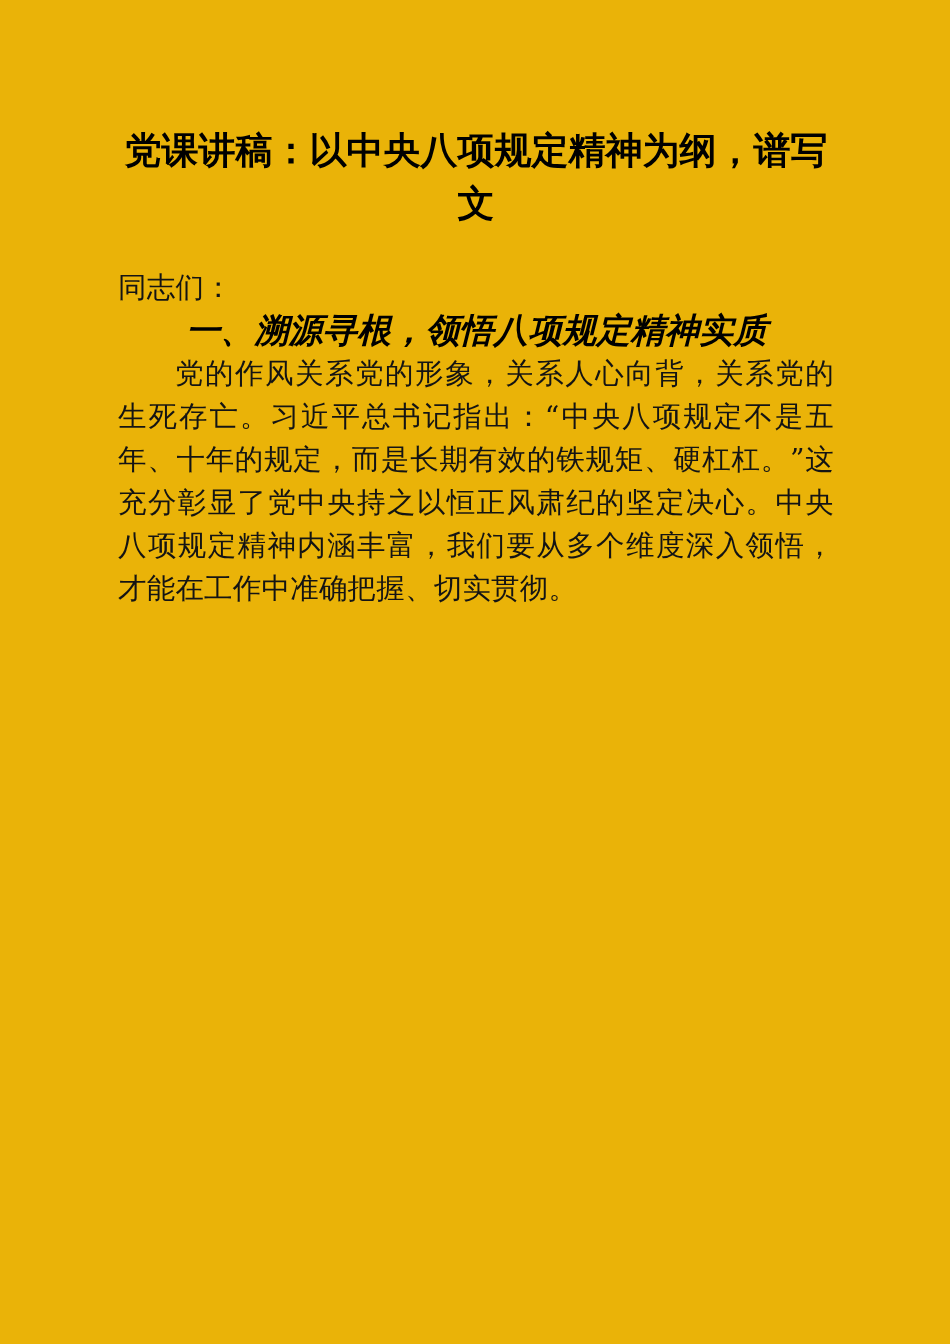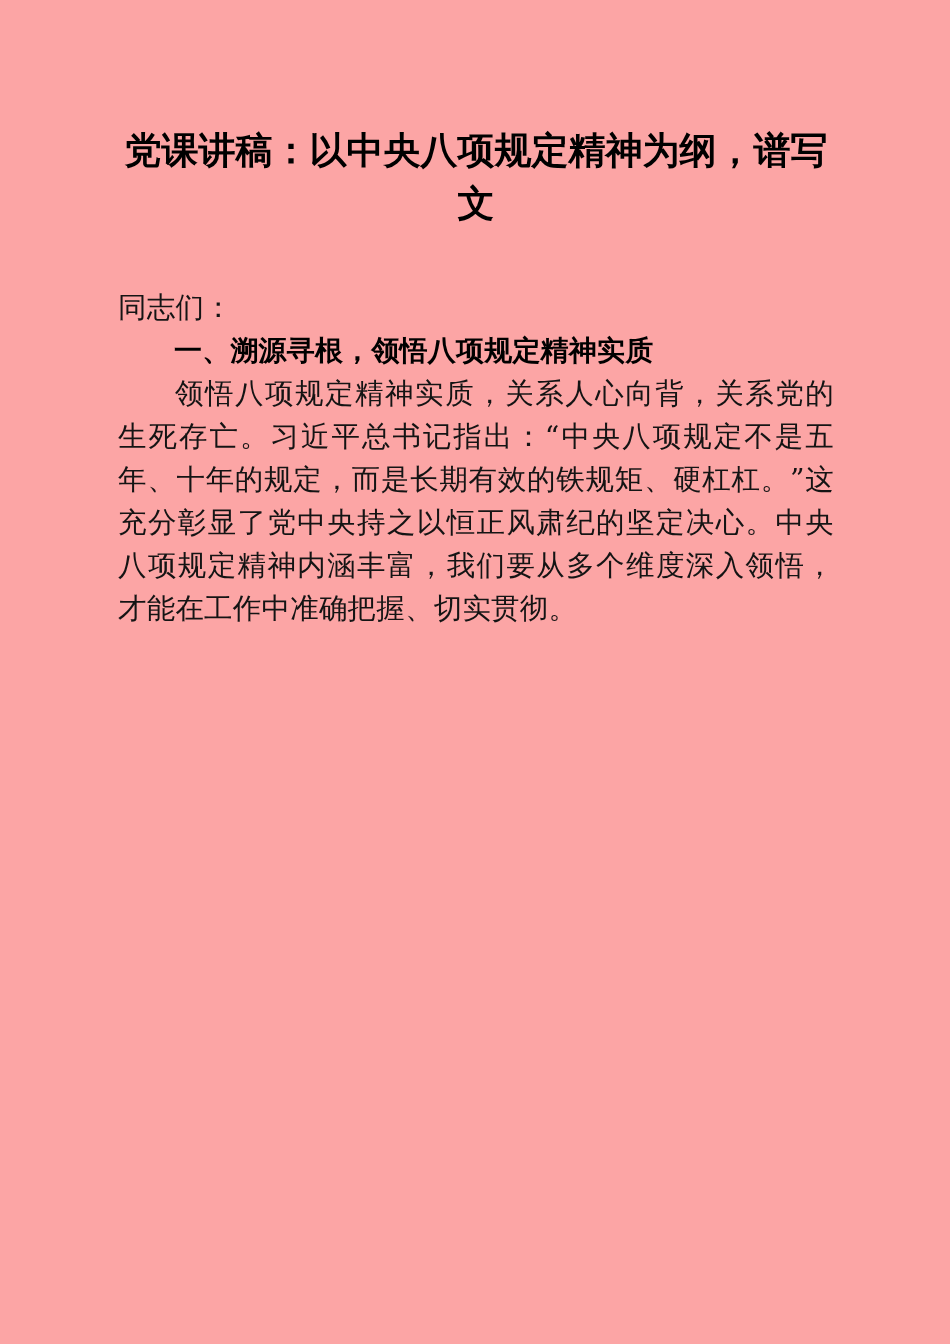--- a/index.html
+++ b/index.html
@@ -13,21 +13,21 @@
     overflow: hidden;
     font-family: "Liberation Serif", "DejaVu Serif", serif;
     color: #000000;
     -webkit-font-smoothing: antialiased;
   }
 
   .page {
     position: relative;
     width: 950px;
     height: 1344px;
-    background: #fca5a5;
+    background: #eab308;
     box-sizing: border-box;
   }
 
   .content {
     position: absolute;
     left: 118px;
     top: 0;
     width: 716px;
   }
 
@@ -39,21 +39,21 @@
     line-height: 53px;
     text-align: center;
     letter-spacing: 0px;
     margin: 0;
     padding-top: 124px;
     color: #000000;
   }
 
   
   .body-block {
-    margin-top: 56px;
+    margin-top: 36px;
   }
 
   p.para {
     font-family: "DejaVu Serif", "Liberation Serif", serif;
     font-size: 28.5px;
     line-height: 43px;
     text-align: justify;
     text-justify: inter-ideograph;
     margin: 0;
     letter-spacing: 0.2px;
@@ -70,43 +70,44 @@
 
   
   .lead-bold {
     font-weight: bold;
   }
 
   
   h2.section-heading {
     font-family: "Liberation Sans", "DejaVu Sans", sans-serif;
     font-weight: bold;
-    font-size: 28px;
+    font-size: 34px;
     line-height: 43px;
     margin: 0;
     text-indent: 2em;
     letter-spacing: 0.2px;
     color: #000000;
+    font-style: italic;
   }
 </style>
 </head>
 <body>
 
 <div class="page">
   <div class="content">
 
     <h1 class="doc-title">
       <span>党课讲稿：以中央八项规定精神为纲，谱写文</span><br>
     </h1>
 
     <div class="body-block">
 
       <p class="para salutation">同志们：</p>
 
 
       <h2 class="section-heading">一、溯源寻根，领悟八项规定精神实质</h2>
 
-      <p class="para indent">领悟八项规定精神实质，关系人心向背，关系党的生死存亡。习近平总书记指出：“中央八项规定不是五年、十年的规定，而是长期有效的铁规矩、硬杠杠。”这充分彰显了党中央持之以恒正风肃纪的坚定决心。中央八项规定精神内涵丰富，我们要从多个维度深入领悟，才能在工作中准确把握、切实贯彻。</p>
+      <p class="para indent">党的作风关系党的形象，关系人心向背，关系党的生死存亡。习近平总书记指出：“中央八项规定不是五年、十年的规定，而是长期有效的铁规矩、硬杠杠。”这充分彰显了党中央持之以恒正风肃纪的坚定决心。中央八项规定精神内涵丰富，我们要从多个维度深入领悟，才能在工作中准确把握、切实贯彻。</p>
 
 
     </div>
   </div>
 </div>
 
 </body></html>

